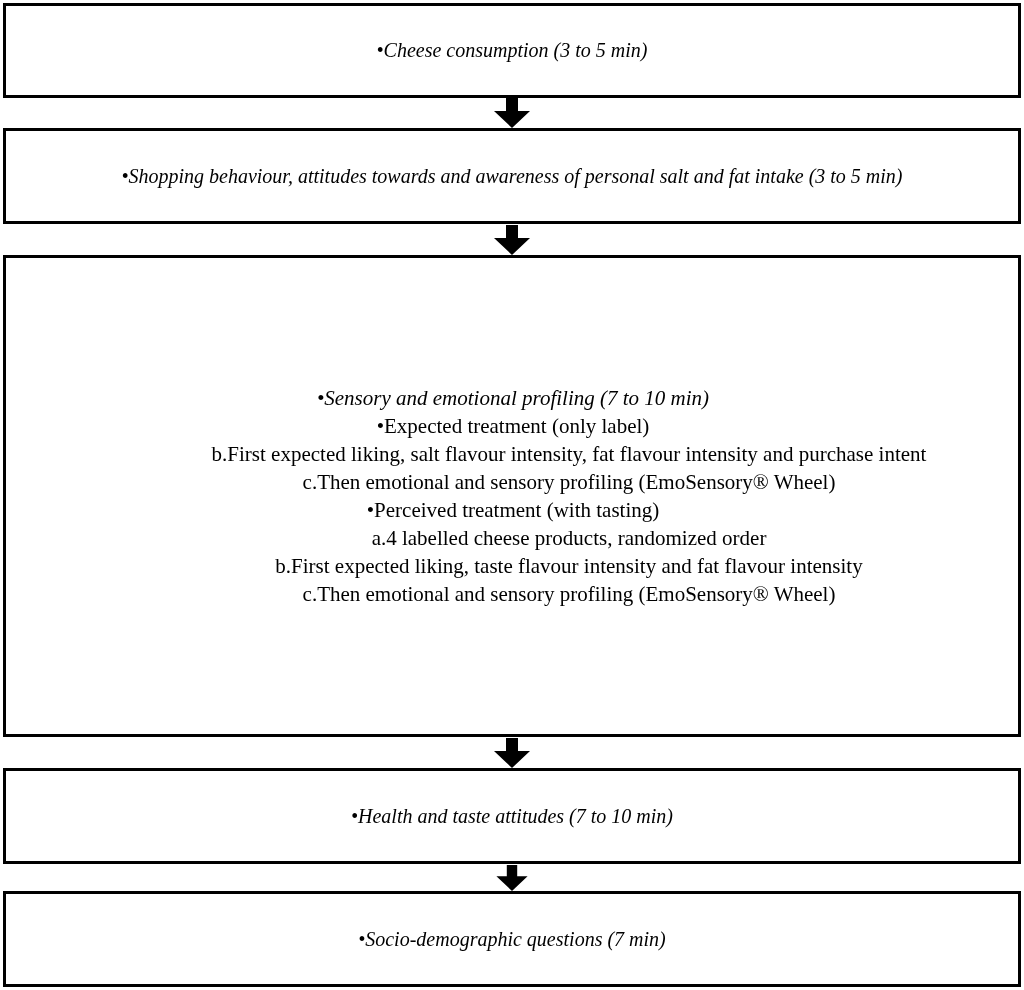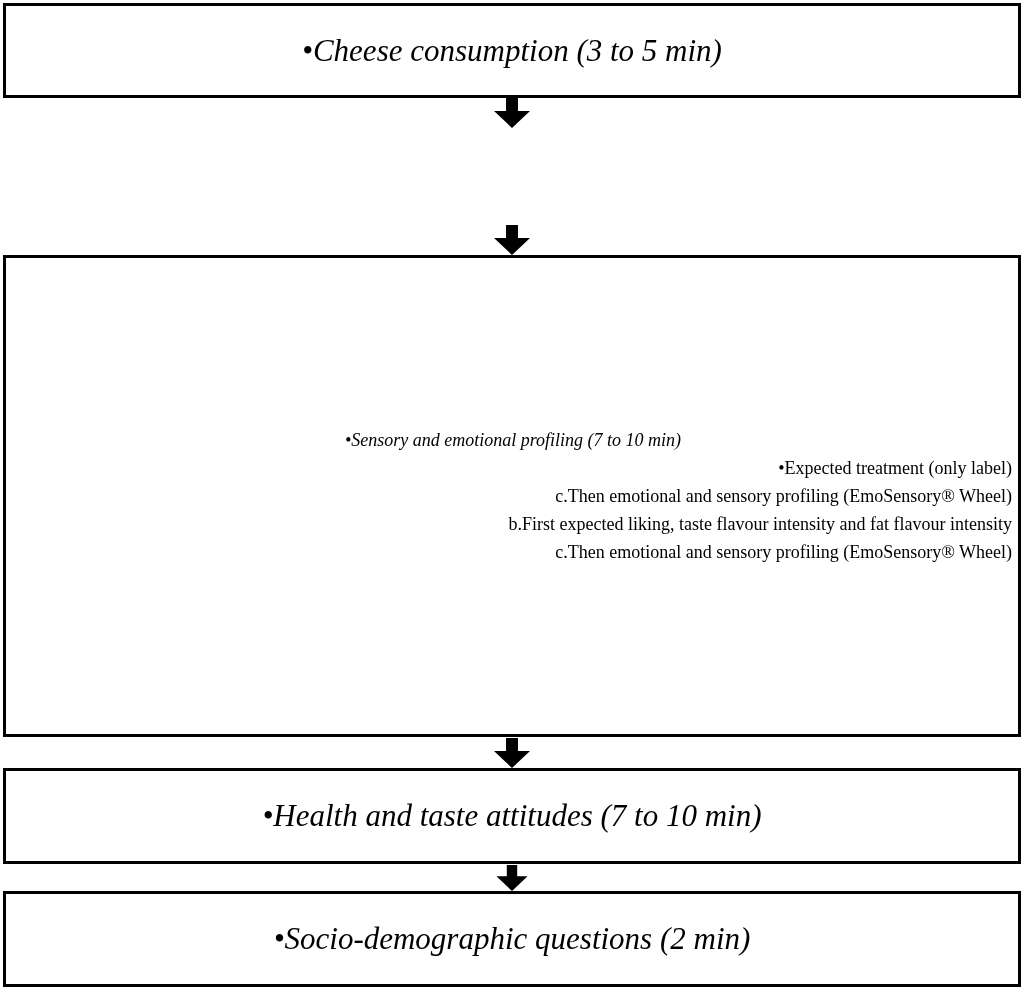--- a/index.html
+++ b/index.html
@@ -21,56 +21,56 @@
     width: 1018px;
     box-sizing: border-box;
     border: 3px solid #000000;
     background: #ffffff;
     display: flex;
     align-items: center;
     justify-content: center;
   }
   .single-line {
     font-style: italic;
-    font-size: 31px;
+    font-size: 20px;
     text-align: center;
     white-space: nowrap;
   }
   .arrow {
     position: absolute;
     left: 494px;
     width: 36px;
   }
   .arrow svg { display: block; }
   #box-1 { top: 3px;   height: 95px; }
   #arrow-1 { top: 98px; }
   #box-2 { top: 128px; height: 96px; }
   #arrow-2 { top: 225px; }
   #box-3 {
     top: 255px;
     height: 482px;
     flex-direction: column;
     align-items: stretch;
     justify-content: center;
-    font-size: 18px;
+    font-size: 21px;
     line-height: 28px;
     padding: 0 6px 0 8px;
   }
   #arrow-3 { top: 738px; }
   #box-4 { top: 768px; height: 96px; }
   #arrow-4 { top: 865px; }
   #box-5 { top: 891px; height: 96px; }
 
   .box3-title {
     text-align: center;
     font-style: italic;
     white-space: nowrap;
   }
   .box3-item {
-    text-align: right;
+    text-align: center;
     white-space: nowrap;
   }
   .box3-item.indent {
     padding-left: 112px;
   }
 </style>
 </head>
 <body>
 
 <div id="canvas">
@@ -78,31 +78,37 @@
   <div id="box-1" class="flow-box">
     <span class="single-line">•Cheese consumption (3 to 5 min)</span>
   </div>
 
   <div id="arrow-1" class="arrow">
     <svg width="36" height="30" viewBox="0 0 36 30" xmlns="http://www.w3.org/2000/svg">
       <path d="M12 0 H24 V13 H36 L18 30 L0 13 H12 Z" fill="#000000"></path>
     </svg>
   </div>
 
+  <div id="box-2" class="flow-box">
+    <span class="single-line">•Shopping behaviour, attitudes towards and awareness of personal salt and fat intake (3 to 5 min)</span>
+  </div>
 
   <div id="arrow-2" class="arrow">
     <svg width="36" height="30" viewBox="0 0 36 30" xmlns="http://www.w3.org/2000/svg">
       <path d="M12 0 H24 V13 H36 L18 30 L0 13 H12 Z" fill="#000000"></path>
     </svg>
   </div>
 
   <div id="box-3" class="flow-box">
     <div class="box3-title">•Sensory and emotional profiling (7 to 10 min)</div>
     <div class="box3-item">•Expected treatment (only label)</div>
+    <div class="box3-item indent">b.First expected liking, salt flavour intensity, fat flavour intensity and purchase intent</div>
     <div class="box3-item indent">c.Then emotional and sensory profiling (EmoSensory® Wheel)</div>
+    <div class="box3-item">•Perceived treatment (with tasting)</div>
+    <div class="box3-item indent">a.4 labelled cheese products, randomized order</div>
     <div class="box3-item indent">b.First expected liking, taste flavour intensity and fat flavour intensity</div>
     <div class="box3-item indent">c.Then emotional and sensory profiling (EmoSensory® Wheel)</div>
   </div>
 
   <div id="arrow-3" class="arrow">
     <svg width="36" height="30" viewBox="0 0 36 30" xmlns="http://www.w3.org/2000/svg">
       <path d="M12 0 H24 V13 H36 L18 30 L0 13 H12 Z" fill="#000000"></path>
     </svg>
   </div>
 
@@ -110,16 +116,16 @@
     <span class="single-line">•Health and taste attitudes (7 to 10 min)</span>
   </div>
 
   <div id="arrow-4" class="arrow">
     <svg width="36" height="26" viewBox="0 0 36 30" xmlns="http://www.w3.org/2000/svg">
       <path d="M12 0 H24 V13 H36 L18 30 L0 13 H12 Z" fill="#000000"></path>
     </svg>
   </div>
 
   <div id="box-5" class="flow-box">
-    <span class="single-line">•Socio-demographic questions (2 min)</span>
+    <span class="single-line">•Socio-demographic questions (7 min)</span>
   </div>
 
 </div>
 
 </body></html>

